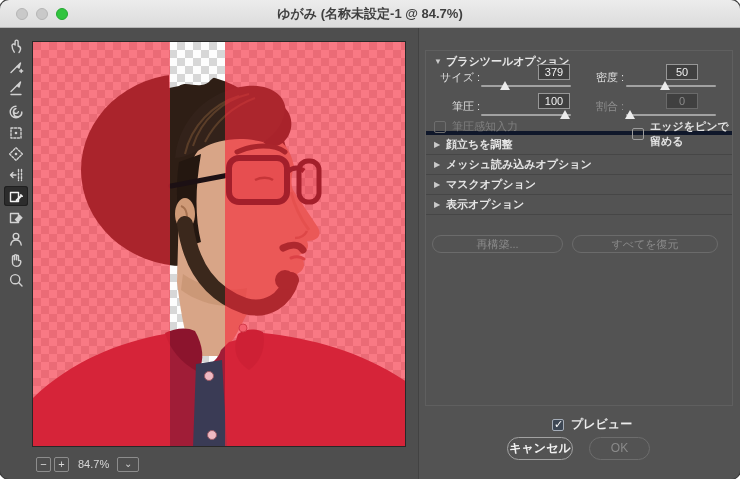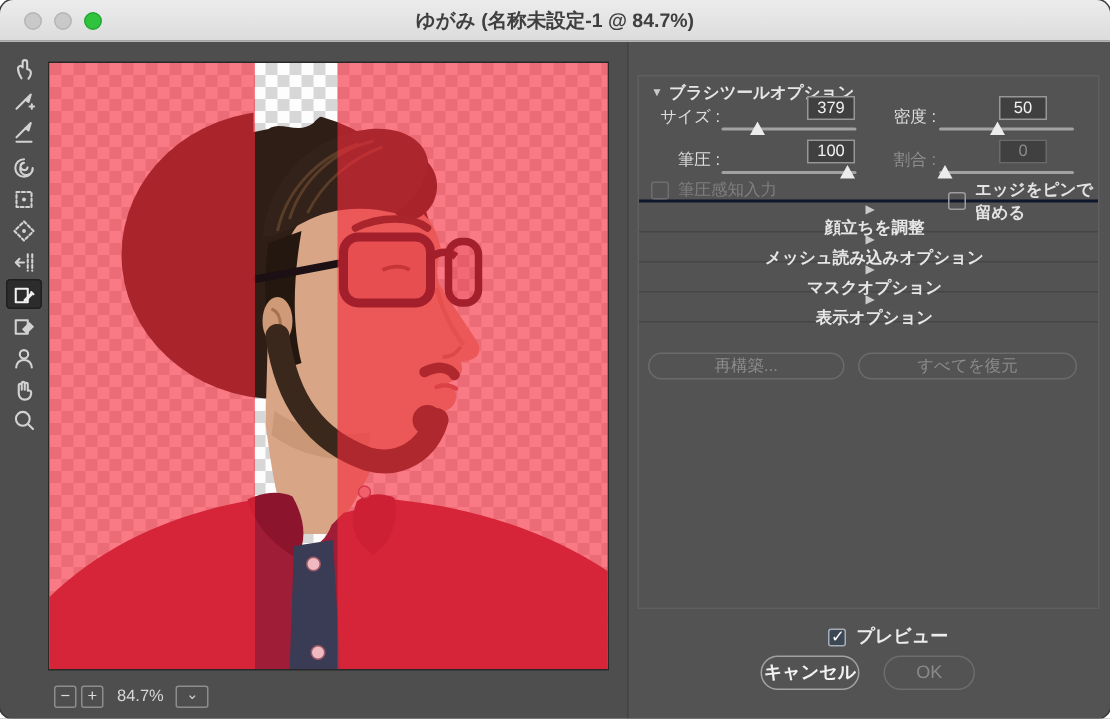--- a/index.html
+++ b/index.html
@@ -39,42 +39,42 @@
   
   .panel{position:absolute;left:418px;top:28px;width:322px;height:451px;background:#535353;border-left:1px solid #424242;}
   .phead{position:absolute;left:10px;top:3px;font-size:12px;font-weight:400;color:#e8e8e8;margin-top:32px;}
   .frame{position:absolute;left:6px;top:22px;width:308px;height:356px;border:1px solid #5f5f5f;background:#535353;}
 
   .secheader{font-size:11px;font-weight:700;color:#e6e6e6;display:flex;align-items:center;}
   .tri{display:inline-block;width:12px;color:#cacaca;font-size:8px;font-style:normal;}
   .tri.d::before{content:"▼";}
   .tri.r::before{content:"▶";}
 
-  .brushsec{position:absolute;left:0;top:0;width:306px;height:84px;border-bottom:2px solid #0f172a;}
+  .brushsec{position:absolute;left:0;top:0;width:306px;height:84px;border-bottom:4px solid #0f172a;}
   .brushsec .secheader{position:absolute;left:8px;top:3px;}
   .flabel{position:absolute;font-size:11px;color:#dedede;width:46px;text-align:right;}
   .flabel.dim{color:#8f8f8f;}
   .valuebox{position:absolute;width:32px;height:16px;background:#404040;border:1px solid #979797;
     color:#f0f0f0;font-size:11px;text-align:center;line-height:14px;}
   .valuebox.dis{border-color:#6a6a6a;color:#8a8a8a;}
   .slider{position:absolute;width:90px;height:12px;}
   .slider .track{position:absolute;left:0;top:4px;width:100%;height:2px;background:#a2a2a2;border-radius:1px;}
   .slider .thumb{position:absolute;top:0;width:0;height:0;transform:translateX(-50%);
     border-left:5px solid transparent;border-right:5px solid transparent;border-bottom:9px solid #ececec;}
   .cb{width:12px;height:12px;border:1px solid #9d9d9d;border-radius:2px;background:transparent;flex:none;}
   .cb.dis{border-color:#6e6e6e;}
   .cb.checked{background:#3d4754;border-color:#a5adb8;position:relative;}
   .cb.checked::before{content:"✓";position:absolute;left:1px;top:-2px;color:#fff;font-size:11px;font-weight:700;}
   .cbrow{position:absolute;display:flex;align-items:center;gap:6px;font-size:11px;color:#e2e2e2;}
   .cbrow.dim{color:#7f7f7f;justify-content:space-between;}
   .cbrow .cblabel{font-weight:700;}
   .cbrow.dim .cblabel{font-weight:400;}
 
   .sect{position:absolute;left:0;width:306px;height:20px;border-bottom:1px solid #464646;
-    display:flex;align-items:center;padding-left:8px;flex-direction:column;}
+    display:flex;align-items:center;padding-left:8px;}
   .sect .lbl{font-size:11px;font-weight:700;color:#e6e6e6;}
 
   .recbuttons{position:absolute;left:0;top:184px;width:306px;}
   .recbtn{position:absolute;height:18px;border:1px solid #6b6b6b;border-radius:9px;background:transparent;
     color:#8b8b8b;font-size:11px;text-align:center;line-height:16px;}
 
   .pfoot-preview{position:absolute;left:133px;top:388px;display:flex;align-items:center;gap:7px;}
   .pfoot-preview .plabel{font-size:12px;font-weight:700;color:#ececec;}
   .btn{position:absolute;top:409px;height:23px;border-radius:12px;font-size:12px;text-align:center;line-height:21px;}
   .btn.cancel{left:88px;width:66px;border:1px solid #a2a2a2;color:#f2f2f2;font-weight:700;background:transparent;}

